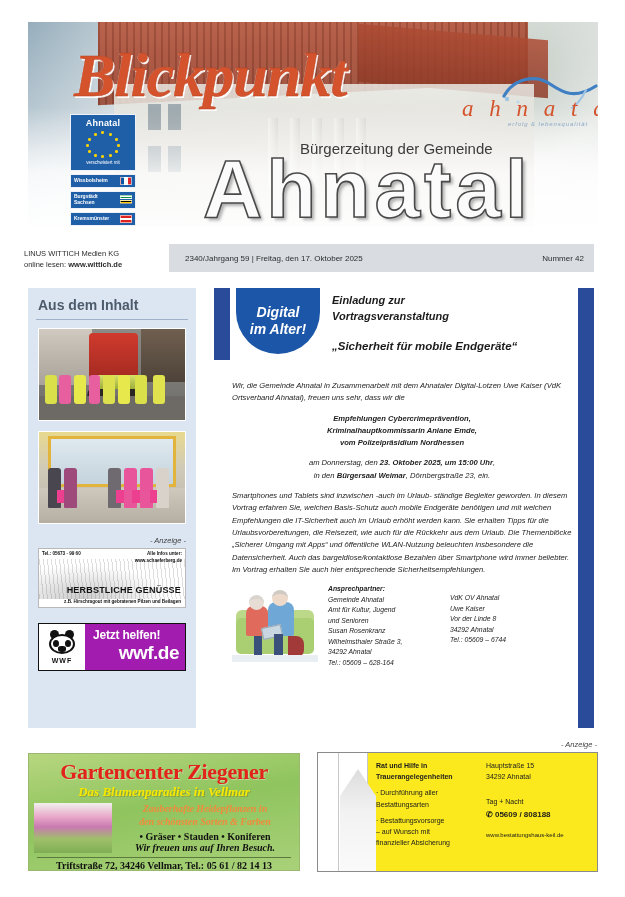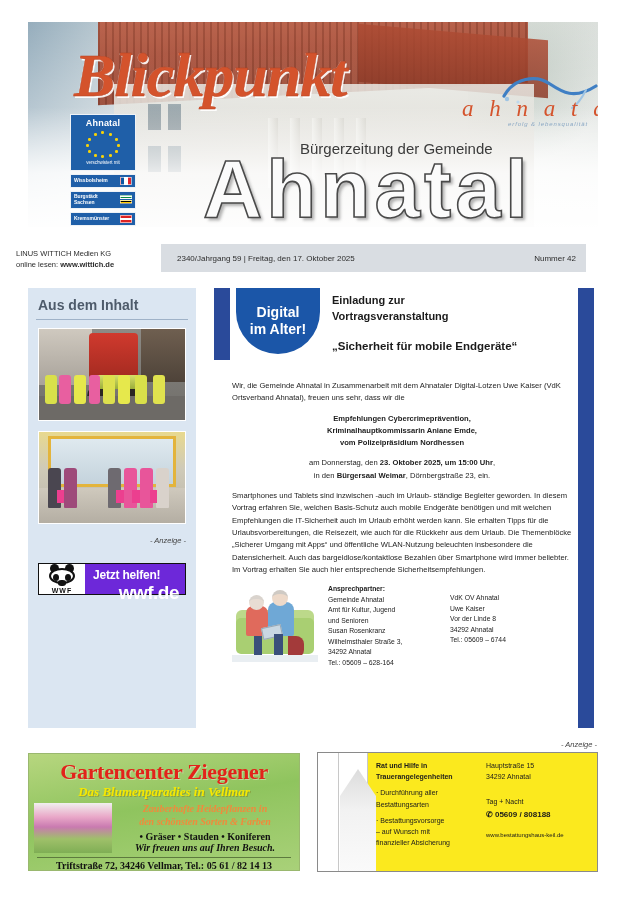--- a/index.html
+++ b/index.html
@@ -110,21 +110,21 @@
   .eu-row{ margin-top:3px; padding:2px 3px; display:flex; align-items:center; justify-content:space-between; }
   .eu-row .n{ font-size:5px; font-weight:700; text-align:left; line-height:1.15; }
   .eu-flag{ width:12px; height:8px; flex:0 0 auto; border:.5px solid rgba(255,255,255,.6); }
   .fl-fr{ background: linear-gradient(90deg,#0b56a4 33%, #fff 33% 66%, #e0242c 66%); }
   .fl-de{ background: linear-gradient(180deg,#000 33%, #d00 33% 66%, #fc0 66%); }
   .fl-sx{ background: linear-gradient(180deg,#fff 50%, #0a8a3c 50%); }
   .fl-at{ background: linear-gradient(180deg,#d22 33%, #fff 33% 66%, #d22 66%); }
 
   
   .infobar{
-    position:absolute; left:16px; top:244px; width:570px; height:28px;
+    position:absolute; left:24px; top:244px; width:570px; height:28px;
     display:flex; align-items:stretch;
   }
   .ib-left{
     width:145px; background:#fff; color:#2c2c2c;
     font-size:7.5px; line-height:1.45; padding-top:5px;
   }
   .ib-left b{ font-weight:700; }
   .ib-right{
     flex:1; background:#d9dde2; display:flex; align-items:center;
     justify-content:space-between; padding:0 10px 0 16px;
@@ -173,41 +173,41 @@
       radial-gradient(ellipse at 30% 100%, rgba(80,80,80,.30), rgba(255,255,255,0) 60%),
       repeating-linear-gradient(84deg, rgba(70,70,70,.18) 0 1px, rgba(255,255,255,0) 1px 4px);
   }
   .ad-schaefer .tel{ position:absolute; left:3px; top:2px; font-size:4.6px; font-weight:700; color:#111; }
   .ad-schaefer .info{ position:absolute; right:3px; top:2px; font-size:4.6px; font-weight:700; color:#111; text-align:right; line-height:1.5; }
   .ad-schaefer .hl{ position:absolute; right:4px; bottom:12px; font-size:9px; font-weight:700; color:#111; letter-spacing:.2px; }
   .ad-schaefer .sl{ position:absolute; right:4px; bottom:3px; font-size:4.6px; font-weight:700; color:#111; }
 
   
   .ad-wwf{
-    margin:15px 10px; height:32px; background:#6d28d9; display:flex; align-items:stretch;
+    margin:15px 10px; height:48px; background:#a21caf; display:flex; align-items:stretch;
     border:1px solid #111;
   }
   .wwf-logo{ width:46px; background:#fff; display:flex; flex-direction:column; align-items:center; justify-content:center; }
   .panda{ width:28px; height:26px; position:relative; }
   .panda .head{ position:absolute; inset:4px 1px 2px; background:#fff; border:2.5px solid #111; border-radius:50%; }
   .panda .ear{ position:absolute; top:0; width:9px; height:9px; background:#111; border-radius:50%; }
   .panda .eye{ position:absolute; top:10px; width:6px; height:7px; background:#111; border-radius:50%; }
   .panda .snout{ position:absolute; left:10px; top:16px; width:8px; height:6px; background:#111; border-radius:40%; }
   .wwf-word{ font-size:7px; font-weight:700; color:#111; letter-spacing:1px; margin-top:1px; }
   .wwf-txt{ flex:1; color:#fff; padding:4px 6px 0 8px; }
   .wwf-txt .l1{ font-size:12px; font-weight:700; letter-spacing:-.2px; }
   .wwf-txt .l2{ font-size:19px; font-weight:700; letter-spacing:-.5px; line-height:1; margin-top:1px; text-align:right; }
 
   
   .vbar{ position:absolute; width:16px; background:#2a4a9a; }
   .vbar-left{ left:214px; top:288px; height:72px; }
   .vbar-right{ left:578px; top:288px; height:440px; }
 
   
-  .article{ position:absolute; left:232px; top:288px; width:340px; }
+  .article{ position:absolute; left:232px; top:288px; width:340px;font-style:italic; }
 
   .art-head{ position:relative; height:92px; }
   .badge{
     position:absolute; left:4px; top:0; width:84px; height:66px;
     background:#1b56a8; color:#fff;
     border-radius: 0 0 44px 44px;
     display:flex; flex-direction:column; align-items:center; justify-content:center;
     font-size:14px; font-weight:700; line-height:1.25;
   }
   .art-title{
@@ -416,20 +416,30 @@
       <div class="pers" style="left:69%;background:#e8559a"></div>
       <div class="pers" style="left:80%;background:#d9d2cb"></div>
       <div class="bag" style="left:12%"></div>
       <div class="bag" style="left:53%"></div>
       <div class="bag" style="left:64%"></div>
       <div class="bag" style="left:76%"></div>
     </div>
 
     <div class="anz-label">- Anzeige -</div>
 
+    <div class="ad-schaefer">
+      <div class="hill"></div>
+      <div class="tel">Tel.: 05673 - 99 60</div>
+      <div class="info">
+        <span>Alle Infos unter:</span><br>
+        <span>www.schaeferberg.de</span>
+      </div>
+      <div class="hl">HERBSTLICHE GENÜSSE</div>
+      <div class="sl">z.B. Hirschragout mit gebratenen Pilzen und Beilagen</div>
+    </div>
 
     <div class="ad-wwf">
       <div class="wwf-logo">
         <div class="panda">
           <span class="ear" style="left:2px"></span>
           <span class="ear" style="right:2px"></span>
           <span class="head"></span>
           <span class="eye" style="left:5px"></span>
           <span class="eye" style="right:5px"></span>
           <span class="snout"></span>

